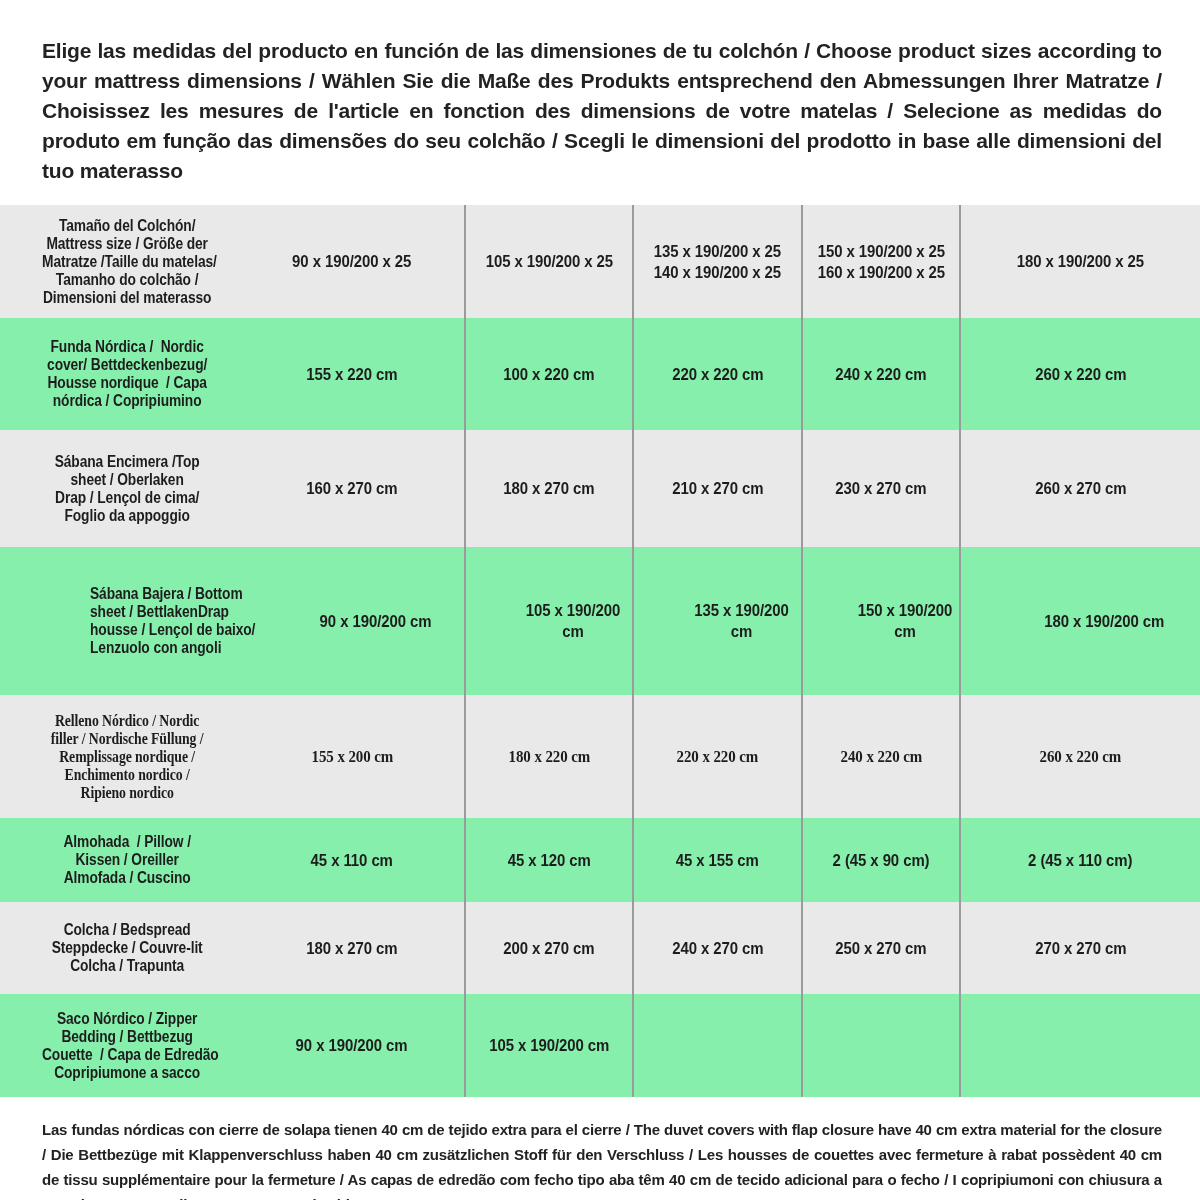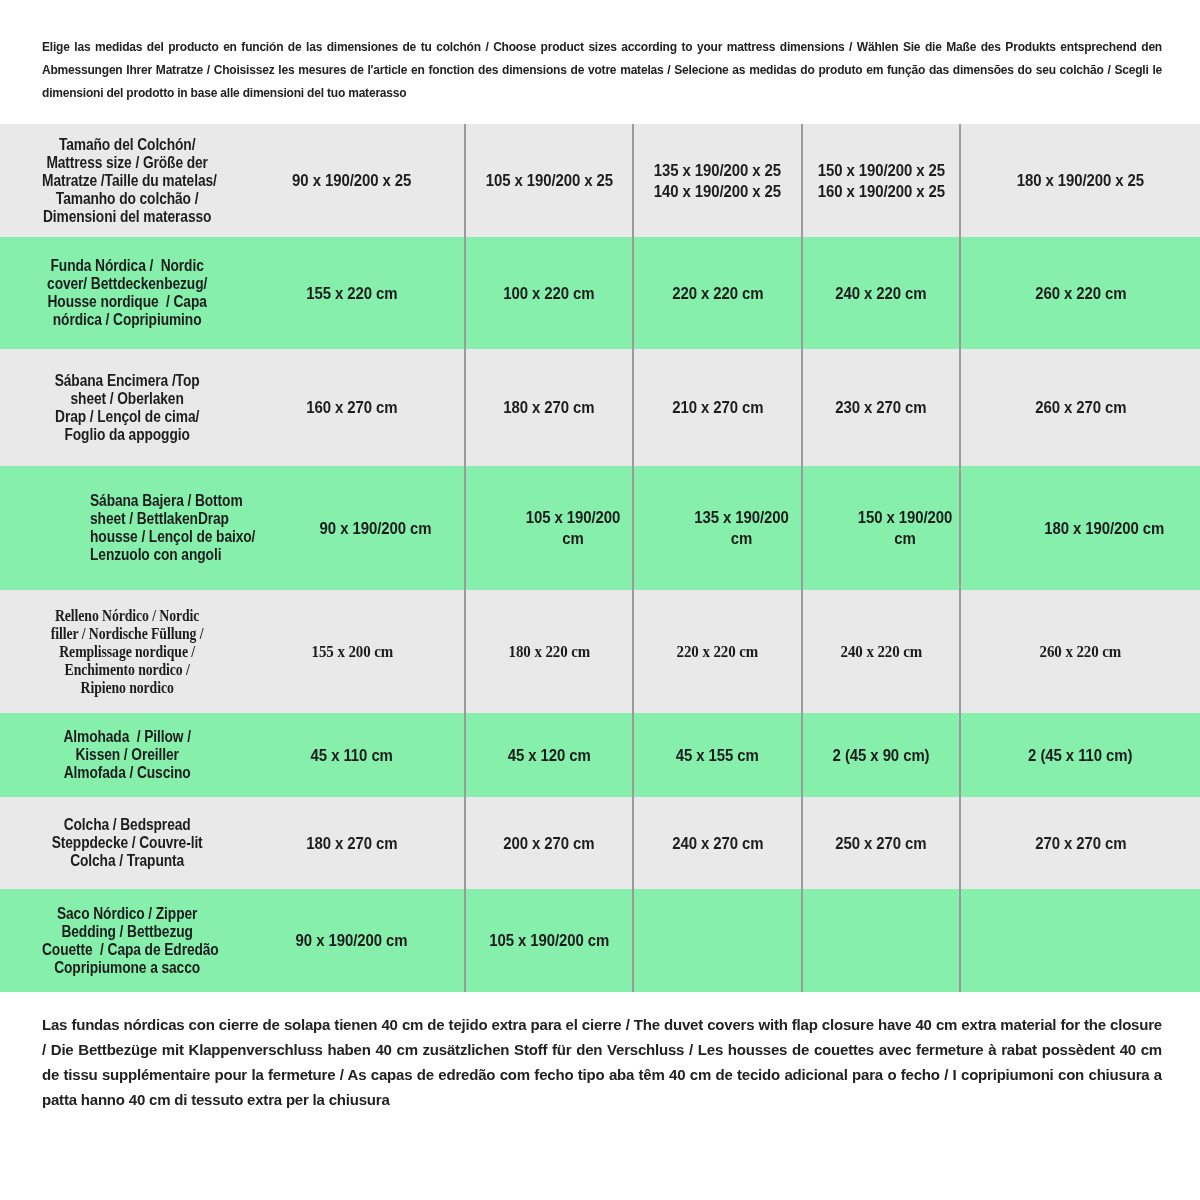--- a/index.html
+++ b/index.html
@@ -11,22 +11,22 @@
   }
   .page {
     position: relative;
     width: 1200px;
     height: 1200px;
     background: #ffffff;
     overflow: hidden;
   }
   .intro {
     margin: 36px 38px 0 42px;
-    font-size: 12px;
-    line-height: 23px;
+    font-size: 21px;
+    line-height: 30px;
     font-weight: bold;
     text-align: justify;
     color: #222222;
     letter-spacing: -0.2px;
   }
   table.size-table {
     margin-top: 19px;
     width: 1200px;
     border-collapse: collapse;
     table-layout: fixed;
@@ -34,21 +34,21 @@
   table.size-table td {
     vertical-align: middle;
     text-align: center;
     padding: 0;
   }
   tr.shaded { background: #e9e9e9; }
   tr.plain  { background: #86efac; }
   tr.r1 td { height: 113px; }
   tr.r2 td { height: 112px; }
   tr.r3 td { height: 117px; }
-  tr.r4 td { height: 124px; padding-left: 48px; }
+  tr.r4 td { height: 148px; padding-left: 48px; }
   tr.r5 td { height: 123px; font-family: Liberation Serif, serif; }
   tr.r6 td { height: 84px; }
   tr.r7 td { height: 92px; }
   tr.r8 td { height: 103px; }
   td.c-label { text-align: left; }
   td.sep { border-left: 2px solid #9b9b9b; }
   td.c-last { padding-right: 42px; }
   .label-text {
     display: block;
     margin-left: 42px;

